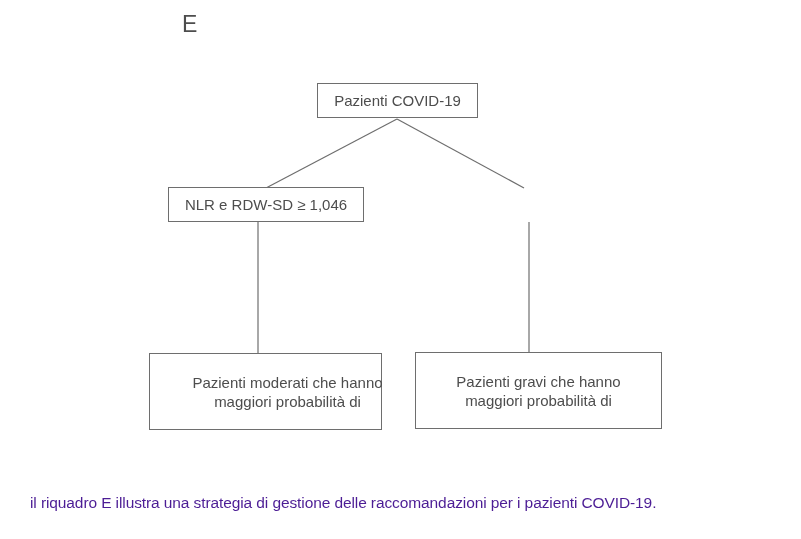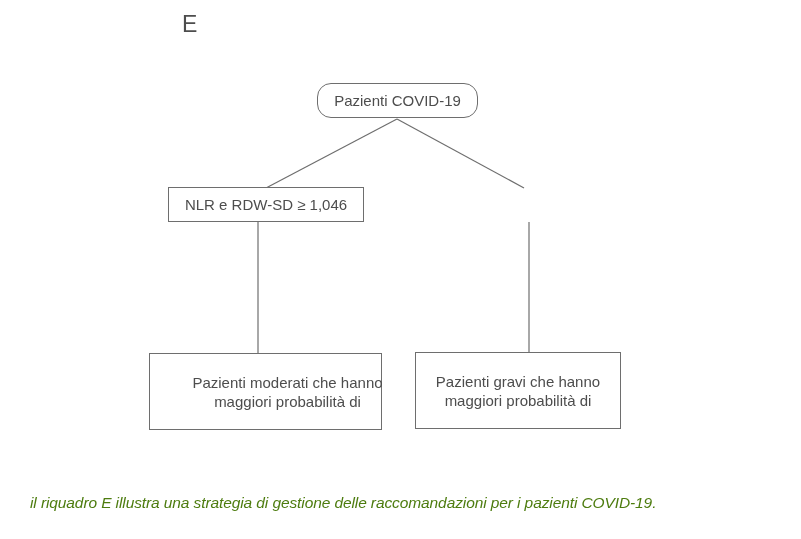--- a/index.html
+++ b/index.html
@@ -38,36 +38,35 @@
     background: #ffffff;
     display: flex;
     flex-direction: column;
     align-items: center;
     justify-content: center;
     text-align: center;
     color: #4d4d4d;
     font-size: 15px;
     line-height: 19px;
   }
-  .node-root   { left: 317px; top:  83px; width: 161px; height: 35px; border-radius: 14px; }
+  .node-root   { left: 317px; top:  83px; width: 161px; height: 35px; }
   .node-crit-l { left: 168px; top: 187px; width: 196px; height: 35px; }
   .node-crit-r { left: 427px; top: 187px; width: 196px; height: 35px; }
   .node-out-l  { left: 149px; top: 353px; width: 233px; height: 77px; padding-left: 44px; }
-  .node-out-r  { left: 415px; top: 352px; width: 206px; height: 77px; }
+  .node-out-r  { left: 415px; top: 352px; width: 247px; height: 77px; }
   .node .line { white-space: nowrap; }
   .caption {
     position: absolute;
     left: 30px;
     top: 494px;
     width: 760px;
     font-size: 15.5px;
     letter-spacing: -0.1px;
-    color: #4d7c0f;
+    color: #4c1d95;
     white-space: nowrap;
-    font-style: italic;
   }
 </style>
 </head>
 <body>
 
 <div class="canvas">
 
   <svg class="connectors" viewBox="0 0 801 539" xmlns="http://www.w3.org/2000/svg">
     <line x1="397" y1="119" x2="266" y2="188" stroke="#6e6e6e" stroke-width="1.2"></line>
     <line x1="397" y1="119" x2="524" y2="188" stroke="#6e6e6e" stroke-width="1.2"></line>

